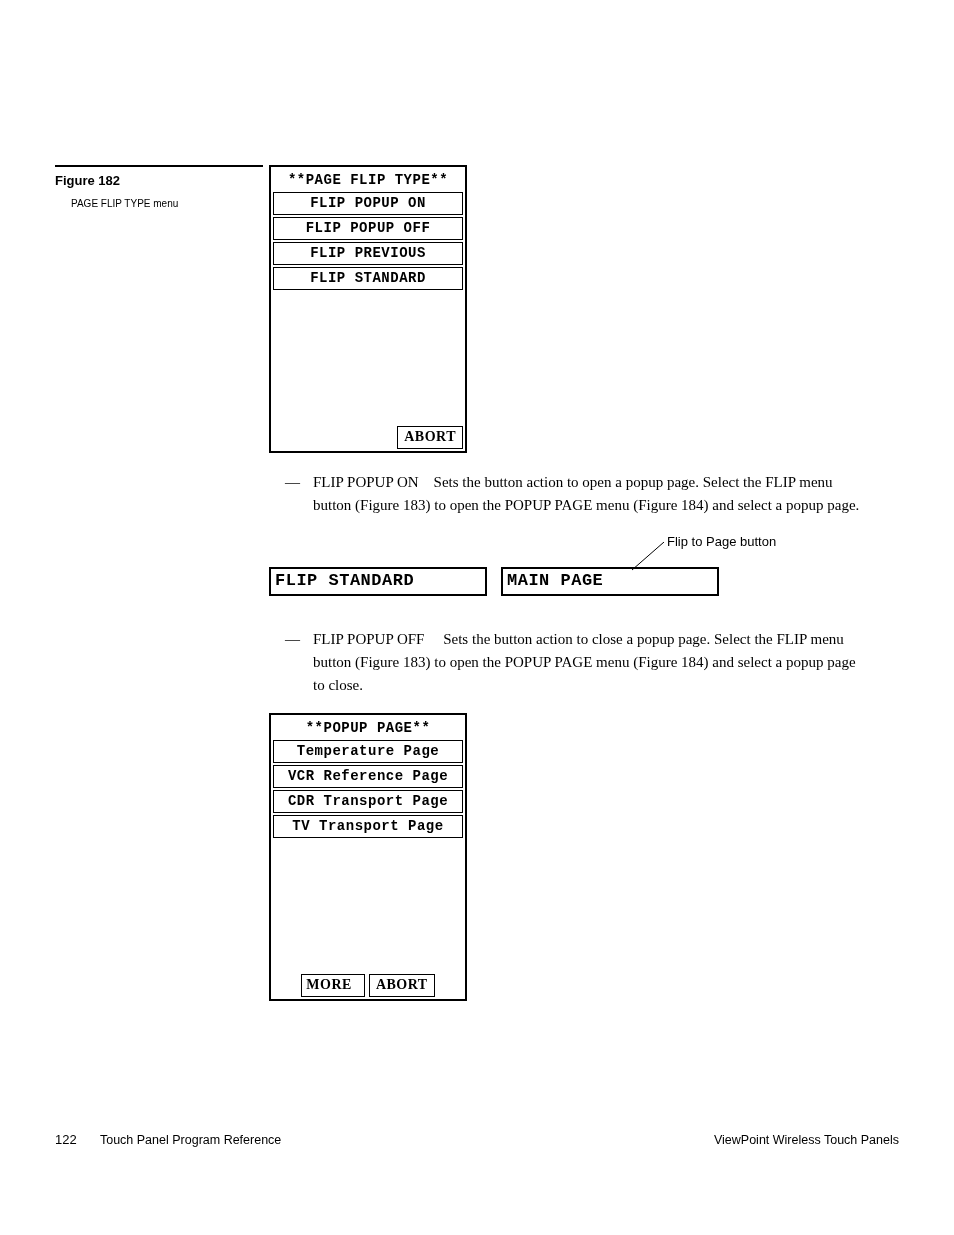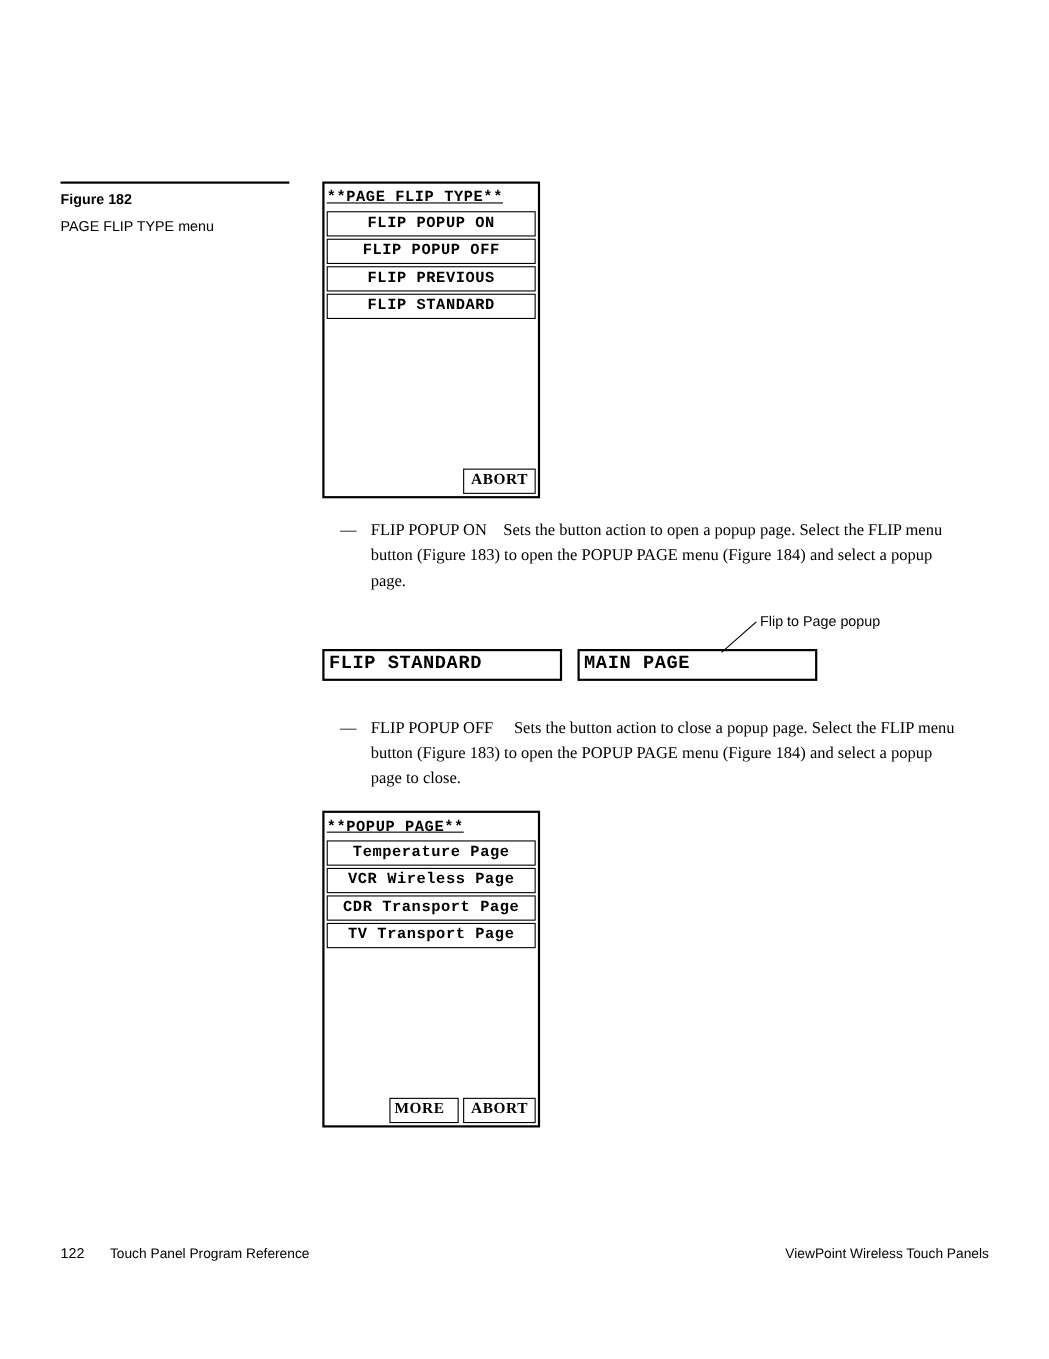--- a/index.html
+++ b/index.html
@@ -7,43 +7,44 @@
     width: 954px;
     height: 1235px;
     background: #fff;
     font-family: "Times New Roman", serif;
     color: #000;
     position: relative;
     padding: 165px 55px 0 55px;
   }
   .content-wrap {
     display: flex;
-    gap: 30px;
+    gap: 6px;
   }
   .left-col {
     width: 208px;
     flex-shrink: 0;
     font-family: Helvetica, Arial, sans-serif;
   }
   .right-col {
     flex: 1;
   }
   .fig-block {
     border-top: 2px solid #000;
     padding-top: 6px;
     margin-bottom: 10px;
   }
   .fig-label {
     font-weight: bold;
     font-size: 13px;
     margin-bottom: 8px;
   }
   .fig-caption {
-    font-size: 13px;
+    font-size: 10px;
     line-height: 1.5;
+    margin-left: 16px;
   }
   .note-block {
     border-top: 1px solid #000;
     padding-top: 6px;
     margin-top: 10px;
     margin-bottom: 10px;
   }
   .note-label {
     font-weight: bold;
     font-size: 13px;
@@ -60,38 +61,38 @@
     font-family: "Courier New", monospace;
     font-size: 14px;
     font-weight: bold;
     display: flex;
     flex-direction: column;
     padding: 2px;
     margin-bottom: 4px;
     line-height: 1;
   }
   .menu-title {
+    text-align: center;
     padding: 4px 0 5px 0;
     letter-spacing: 0.5px;
-    text-decoration: underline;
   }
   .menu-item {
     border: 1px solid #000;
     text-align: center;
     padding: 3px 0 4px 0;
     margin-bottom: 2px;
     letter-spacing: 0.5px;
   }
   .menu-spacer { flex: 1; }
   .menu-bottom-row {
     display: flex;
     justify-content: flex-end;
     gap: 4px;
   }
-  .menu-bottom-row.split { justify-content: flex-end; }
+  .menu-bottom-row.split { justify-content: center; }
   .small-btn {
     border: 1px solid #000;
     padding: 3px 6px 4px 6px;
     font-family: Liberation Serif, serif;
     font-size: 14px;
     font-weight: bold;
     letter-spacing: 0.5px;
   }
   
   .body-para {
@@ -186,40 +187,40 @@
     </div>
 
     <div class="body-para">
       <span class="dash">—</span>
       <span class="ptxt">
         <span>FLIP POPUP ON</span>&nbsp;&nbsp;&nbsp;&nbsp;<span>Sets the button action to open a popup page. Select the FLIP menu button (Figure 183) to open the POPUP PAGE menu (Figure 184) and select a popup page.</span>
       </span>
     </div>
 
     <div class="fig183-row">
-      <span class="callout-label">Flip to Page popup</span>
+      <span class="callout-label">Flip to Page button</span>
       <svg class="callout-line">
           <line x1="40" y1="0" x2="8" y2="28" stroke="#000" stroke-width="1"></line>
         </svg>
       <div class="flip-btn">FLIP STANDARD</div>
       <div style="width:14px"></div>
       <div class="flip-btn">MAIN PAGE</div>
     </div>
 
     <div class="body-para" style="margin-top:32px">
       <span class="dash">—</span>
       <span class="ptxt">
         <span>FLIP POPUP OFF</span>&nbsp;&nbsp;&nbsp;&nbsp;&nbsp;<span>Sets the button action to close a popup page. Select the FLIP menu button (Figure 183) to open the POPUP PAGE menu (Figure 184) and select a popup page to close.</span>
       </span>
     </div>
 
     <div class="touch-menu" style="height:288px;margin-top:-6px">
       <div class="menu-title">**POPUP PAGE**</div>
       <div class="menu-item">Temperature Page</div>
-      <div class="menu-item">VCR Wireless Page</div>
+      <div class="menu-item">VCR Reference Page</div>
       <div class="menu-item">CDR Transport Page</div>
       <div class="menu-item">TV Transport Page</div>
       <div class="menu-spacer"></div>
       <div class="menu-bottom-row split">
         <div class="small-btn" style="padding-left:4px;padding-right:12px">MORE</div>
         <div class="small-btn">ABORT</div>
       </div>
     </div>
 
   </div>

